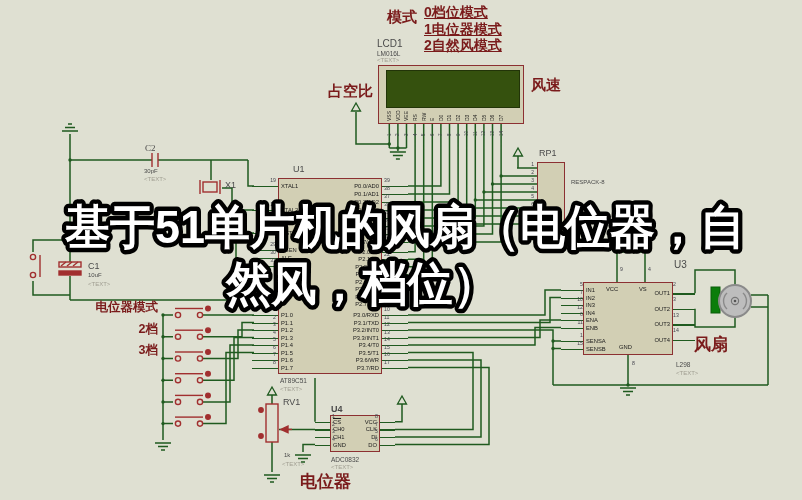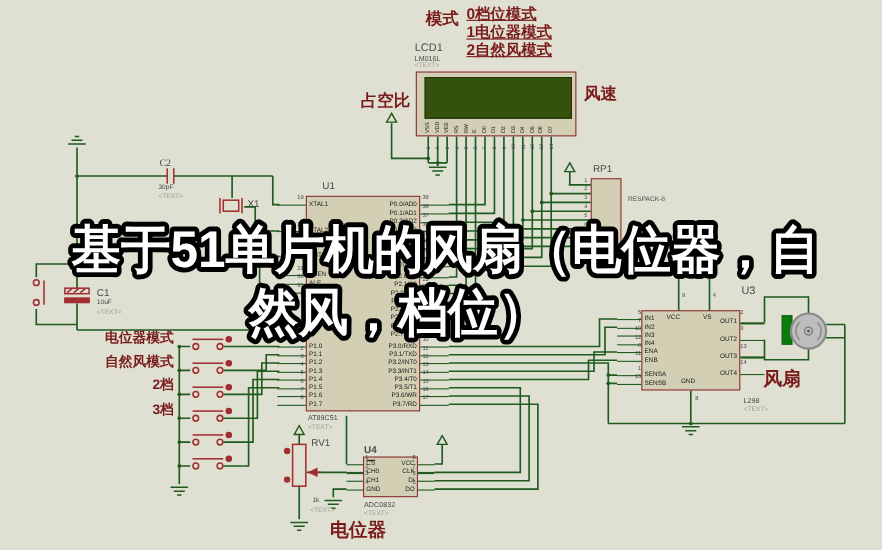--- a/index.html
+++ b/index.html
@@ -646,21 +646,20 @@
   <div class="ph" style="left:144px;top:176px;">&lt;TEXT&gt;</div>
   <div class="ref" style="left:225px;top:180px;">X1</div>
 
   <div class="ref" style="left:88px;top:261px;">C1</div>
   <div class="part" style="left:88px;top:272px;font-size:6px;">10uF</div>
   <div class="ph" style="left:88px;top:281px;">&lt;TEXT&gt;</div>
 
   <div class="tcol btncol" style="left:40px;top:297px;--lh:21.74px;">
 
       <div class="trow">电位器模式</div>
-      <div class="trow">自然风模式</div>
       <div class="trow">2档</div>
       <div class="trow">3档</div>
     </div>
 
   <div class="ref" style="left:283px;top:397px;">RV1</div>
   <div class="part" style="left:284px;top:452px;font-size:6px;">1k</div>
   <div class="ph" style="left:282px;top:461px;">&lt;TEXT&gt;</div>
   <div class="zh" style="left:300px;top:470px;font-size:17px;">电位器</div>
 
   <div class="ref" style="left:331px;top:404px;font-weight:bold;">U4</div>

